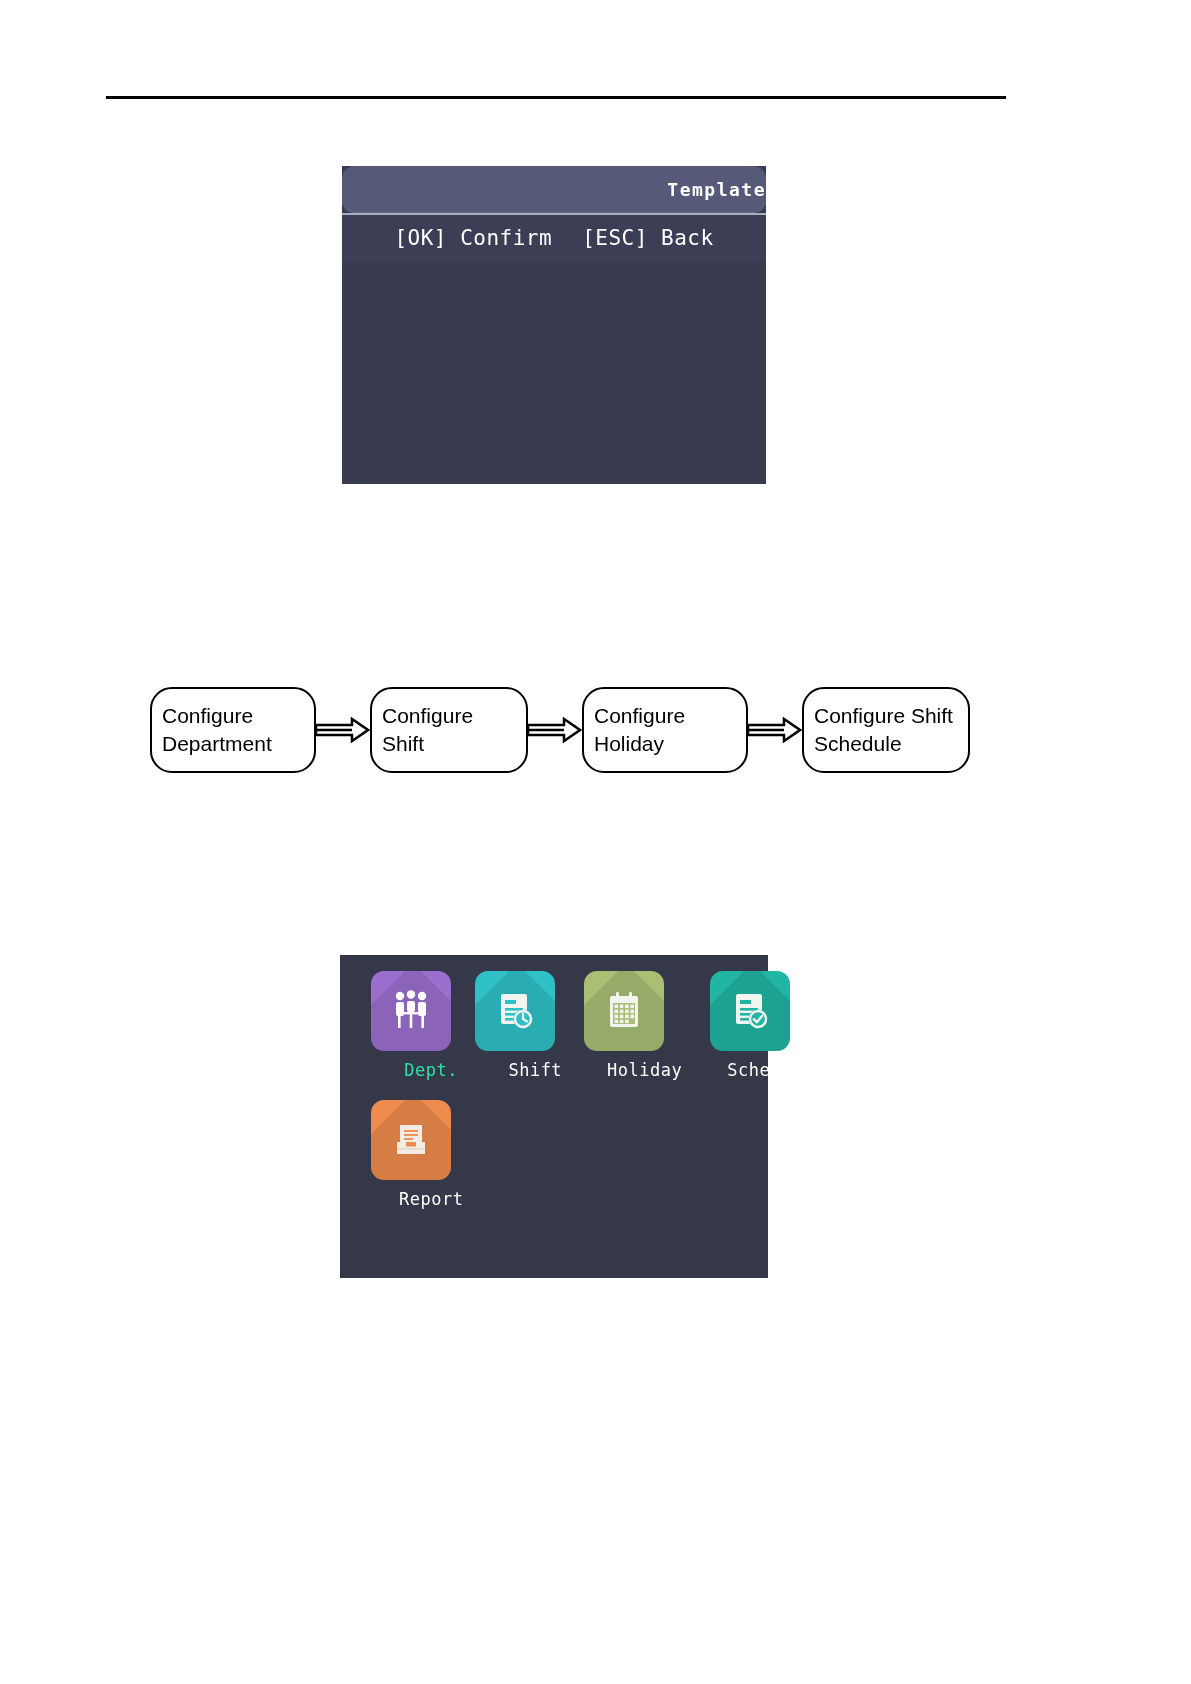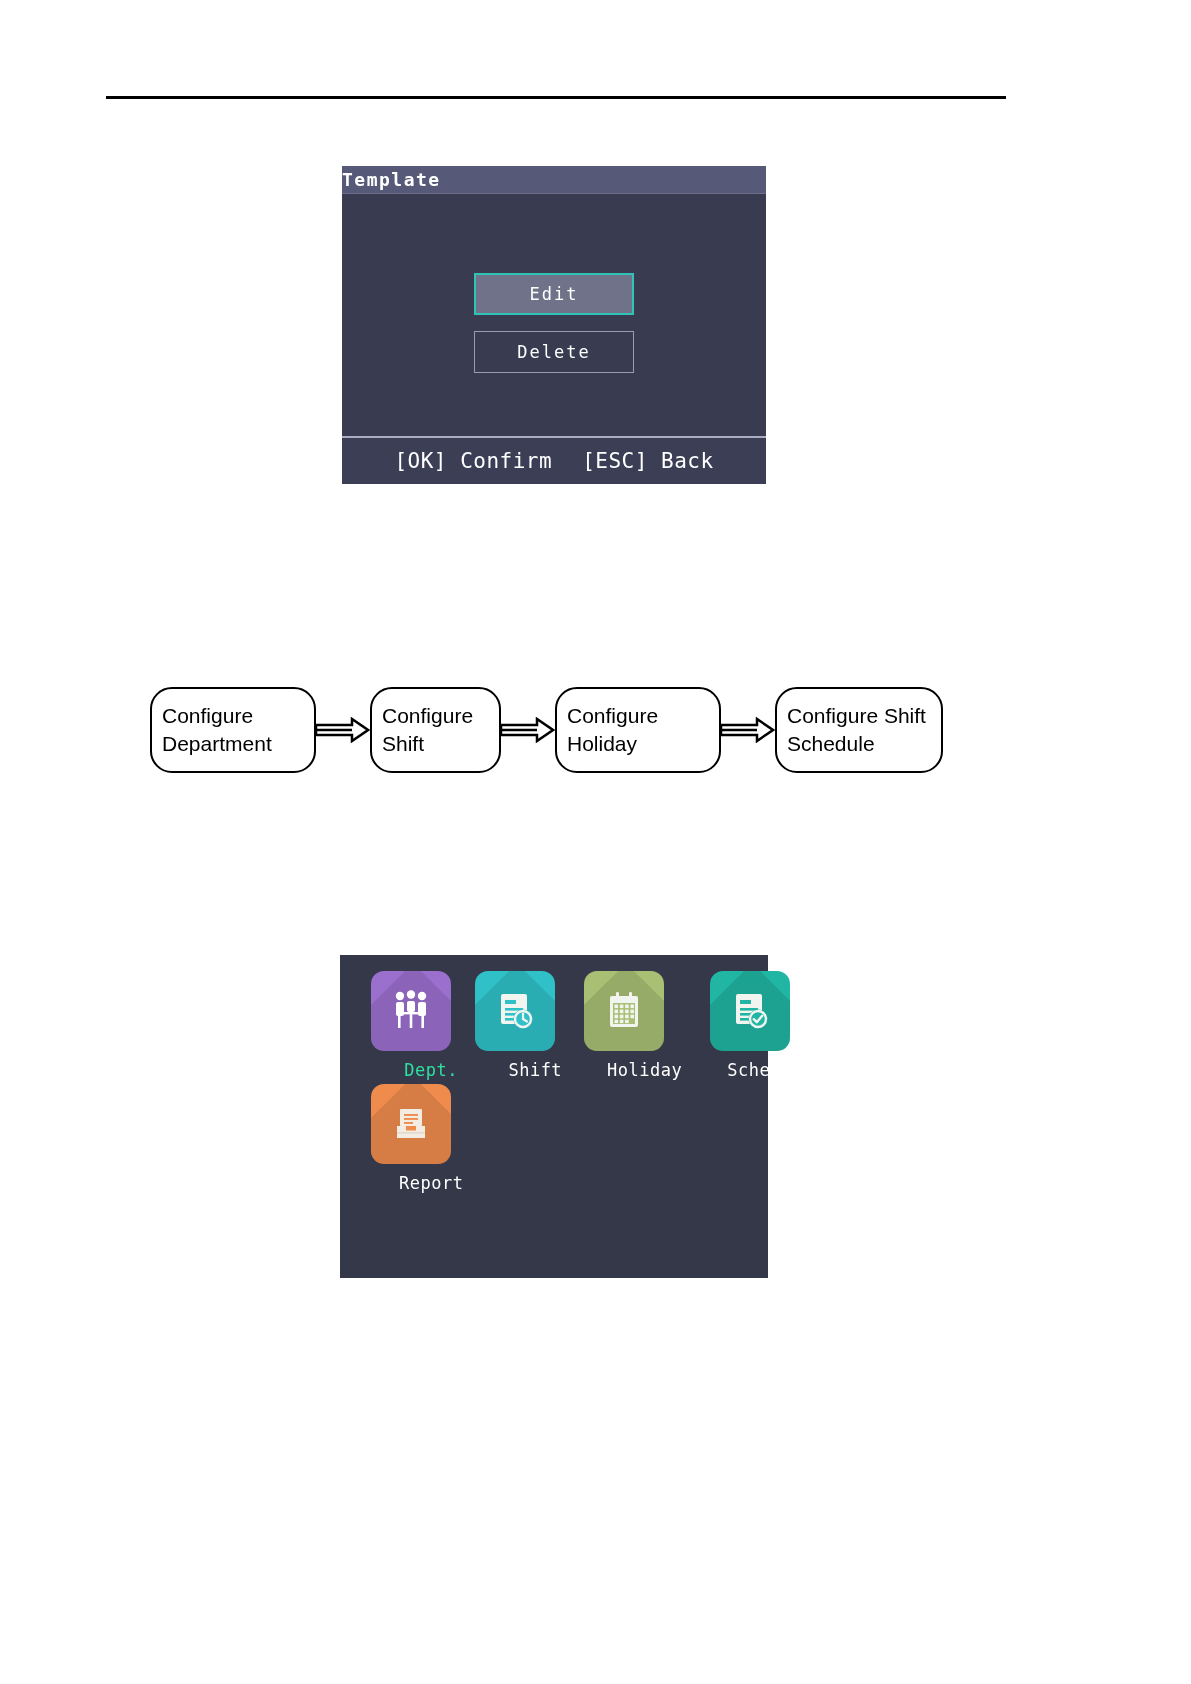--- a/index.html
+++ b/index.html
@@ -18,23 +18,24 @@
   }
 
   
   .device-screen-1 {
     position: absolute; left: 342px; top: 166px;
     width: 424px; height: 318px;
     background: #393c51;
     display: flex; flex-direction: column;
   }
   .dlg-titlebar {
-    height: 28px; background: #565a78;
-    display: flex; align-items: center; justify-content: flex-start;
+    height: 47px; background: #565a78;
+    display: flex; align-items: center; justify-content: flex-end;
     border-bottom: 1px solid #6b6f8c;
+    border-radius: 13px;
   }
   .dlg-title {
     color: #ffffff; font-family: "DejaVu Sans Mono", monospace;
     font-size: 18px; letter-spacing: 1.5px; font-weight: 600;
   }
   .dlg-body {
     flex: 1; position: relative;
     display: flex; flex-direction: column; align-items: center;
     padding-top: 79px; gap: 16px;
   }
@@ -68,21 +69,21 @@
   .flow-box {
     border: 2.5px solid #000; border-radius: 22px;
     background: #fff;
     display: flex; align-items: center; justify-content: center;
     text-align: left;
     font-family: "Liberation Sans", sans-serif;
     font-size: 21px; color: #000; line-height: 1.35;
     padding: 2px 10px;
   }
   .fb1 { width: 166px; height: 86px; }
-  .fb2 { width: 131px; height: 86px; }
+  .fb2 { width: 158px; height: 86px; }
   .fb3 { width: 166px; height: 86px; }
   .fb4 { width: 168px; height: 86px; }
 
   .flow-arrow {
     width: 54px; height: 26px; position: relative; flex: none;
   }
   .flow-arrow svg { display: block; }
 
   
   .device-screen-2 {
@@ -114,43 +115,35 @@
     pointer-events: none;
   }
   .menu-tile svg { position: relative; z-index: 2; }
   .menu-label {
     margin-top: 9px;
     font-family: "DejaVu Sans Mono", monospace;
     font-size: 17px; letter-spacing: 0.5px;
     color: #ffffff; white-space: nowrap; padding-left: 41px;
   }
   .menu-label.active { color: #2de0a0; }
-  .menu-cell.row2 { margin-top: 2px; }
+  .menu-cell.row2 { margin-top: 18px; }
 </style>
 </head>
 <body>
 
 <div class="page">
 
   <div class="header-rule"></div>
 
   <div class="device-screen-1">
 
     <div class="dlg-titlebar">
       <span class="dlg-title">Template</span>
     </div>
 
-    <div class="dlg-body">
-      <div class="dlg-btn selected">
-        <span>Edit</span>
-      </div>
-      <div class="dlg-btn">
-        <span>Delete</span>
-      </div>
-    </div>
 
     <div class="dlg-footer">
       <span>[OK] Confirm</span>
       <span>[ESC] Back</span>
     </div>
   </div>
 
   <div class="flowchart">
 
     <div class="flow-box fb1">

